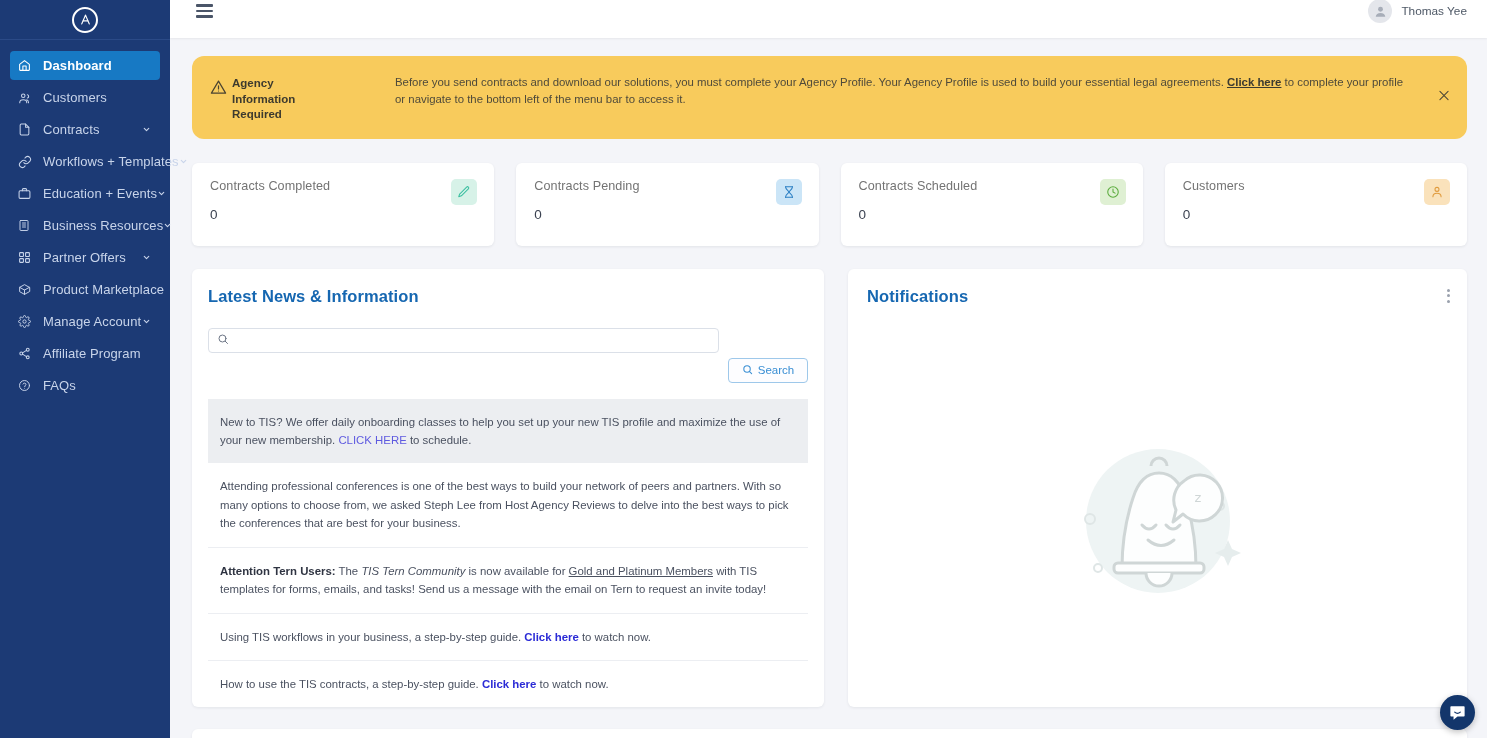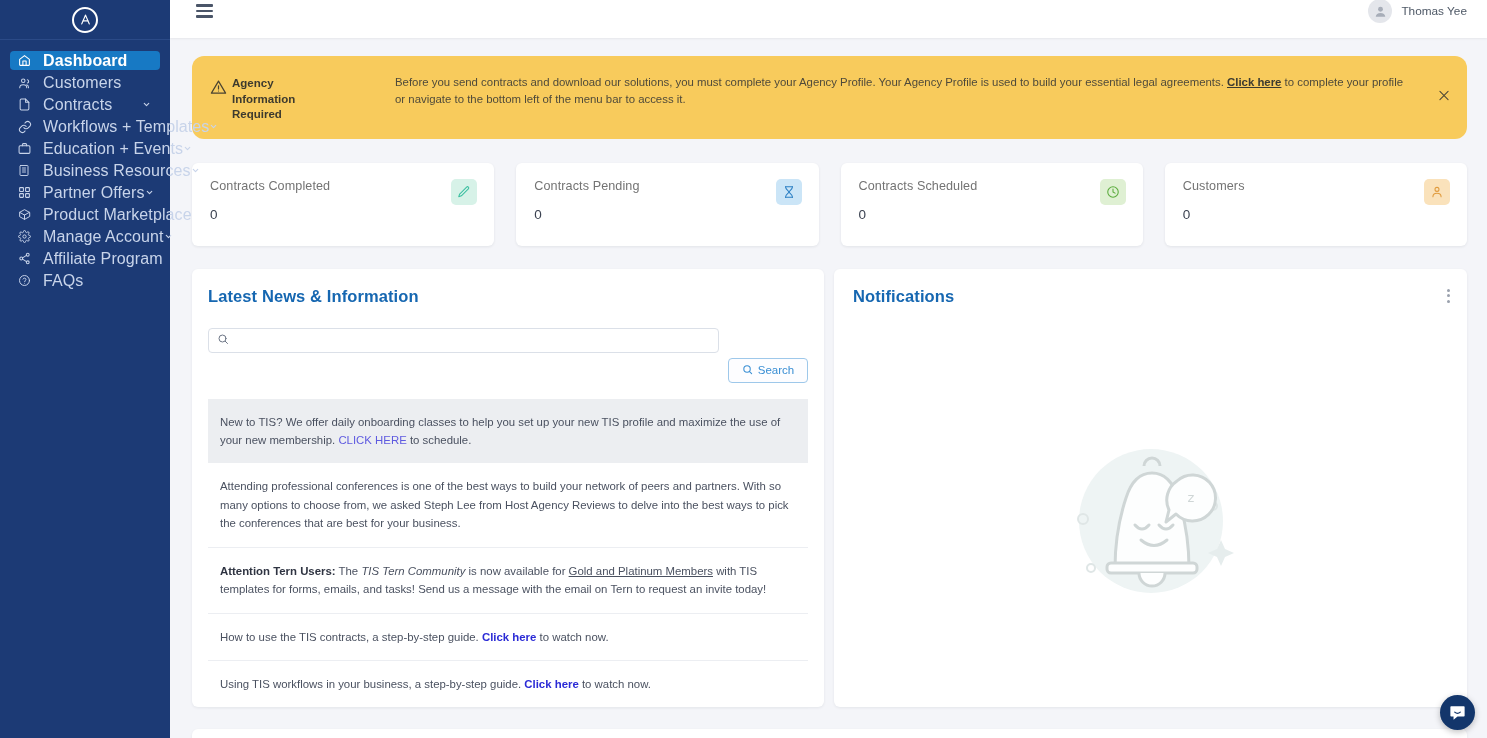--- a/index.html
+++ b/index.html
@@ -24,23 +24,23 @@
   }
   .logo-circle {
     width: 26px; height: 26px; border-radius: 50%;
     border: 2px solid #ffffff;
     display: flex; align-items: center; justify-content: center;
     color: #ffffff;
   }
   .nav { padding-top: 8px; }
   .nav-item {
     display: flex; align-items: center;
-    height: 19px; margin: 3px 10px;
+    height: 29px; margin: 3px 10px;
     padding: 0 8px; border-radius: 4px;
-    color: #c8d4ea; font-size: 16px;
+    color: #c8d4ea; font-size: 13px;
     cursor: pointer; white-space: nowrap;
   }
   .nav-item.active { background: #1779c4; color: #ffffff; font-weight: bold; }
   .nav-ico {
     width: 17px; min-width: 17px; margin-right: 8px;
     display: flex; align-items: center; justify-content: flex-start;
     color: inherit;
   }
   .nav-label { flex: 1; letter-spacing: .1px; }
   .nav-caret { width: 12px; display: flex; align-items: center; justify-content: center; }
@@ -99,21 +99,21 @@
   }
   .stat-label { font-size: 12.6px; color: #737373; letter-spacing: .1px; }
   .stat-value { font-size: 13.5px; color: #3b4251; margin-top: 14px; }
   .stat-ico {
     position: absolute; right: 17px; top: 16px;
     width: 26px; height: 26px; border-radius: 5px;
     display: flex; align-items: center; justify-content: center;
   }
 
   
-  .panels { display: flex; gap: 10px; margin-top: 23px; margin-right: 10px; }
+  .panels { display: flex; gap: 24px; margin-top: 23px; margin-right: 10px; }
   .panel {
     background: #ffffff; border-radius: 6px;
     box-shadow: 0 1px 3px rgba(16,24,40,.07);
   }
   .panel-news { width: 632px; min-width: 632px; height: 438px; padding: 18px 16px 0 16px; }
   .panel-notif { flex: 1; height: 438px; padding: 18px 18px 0 18px; position: relative; }
   .panel-title { font-size: 16.5px; font-weight: bold; color: #1667b1; letter-spacing: .1px; }
   .panel-title.notif { padding-left: 1px; }
   .kebab {
     position: absolute; right: 17px; top: 20px;
@@ -468,25 +468,25 @@
 
             <div class="news-item">
               <span>Attending professional conferences is one of the best ways to build your network of peers and partners. With so many options to choose from, we asked Steph Lee from Host Agency Reviews to delve into the best ways to pick the conferences that are best for your business.</span>
             </div>
 
             <div class="news-item">
               <b>Attention Tern Users:</b><span> The </span><i>TIS Tern Community</i><span> is now available for </span><u>Gold and Platinum Members</u><span> with TIS templates for forms, emails, and tasks! Send us a message with the email on Tern to request an invite today!</span>
             </div>
 
             <div class="news-item">
+              <span>Using TIS workflows in your business, a step-by-step guide. </span><a class="bold-link" href="#">Click here</a><span> to watch now.</span>
+            </div>
+
+            <div class="news-item">
               <span>How to use the TIS contracts, a step-by-step guide. </span><a class="bold-link" href="#">Click here</a><span> to watch now.</span>
-            </div>
-
-            <div class="news-item">
-              <span>Using TIS workflows in your business, a step-by-step guide. </span><a class="bold-link" href="#">Click here</a><span> to watch now.</span>
             </div>
 
           </div>
         </section>
 
         <section class="panel panel-notif">
           <div class="panel-title notif">Notifications</div>
           <div class="kebab">
               <i></i>
               <i></i>

